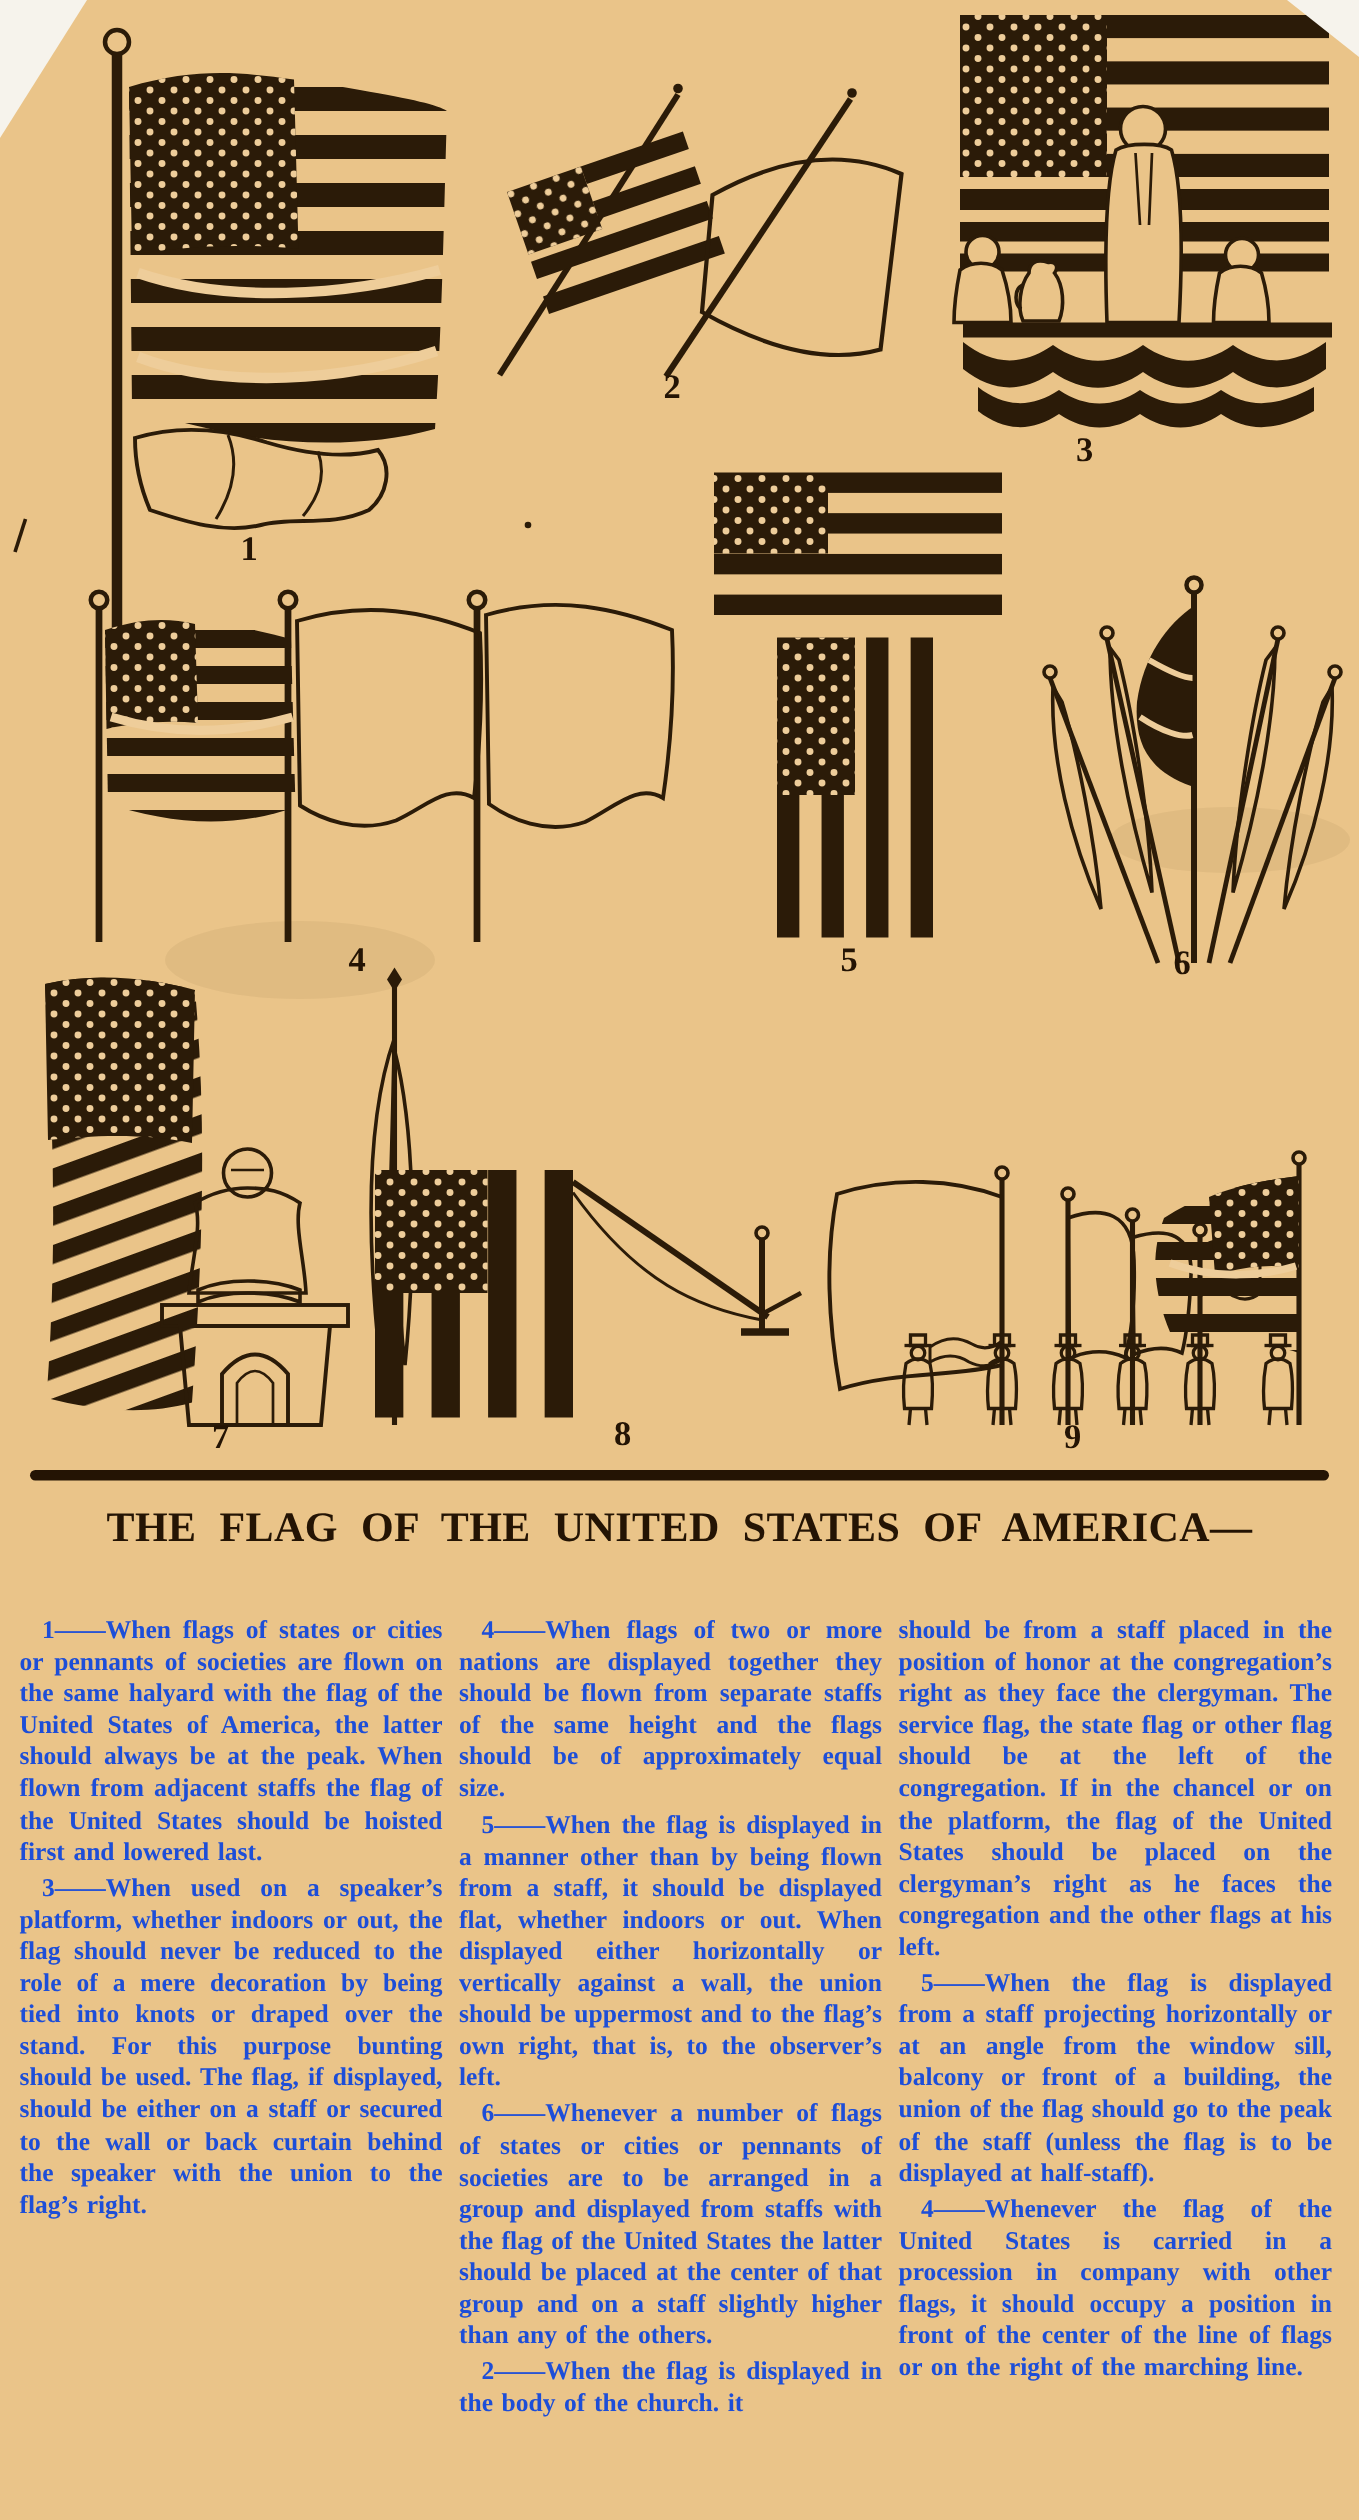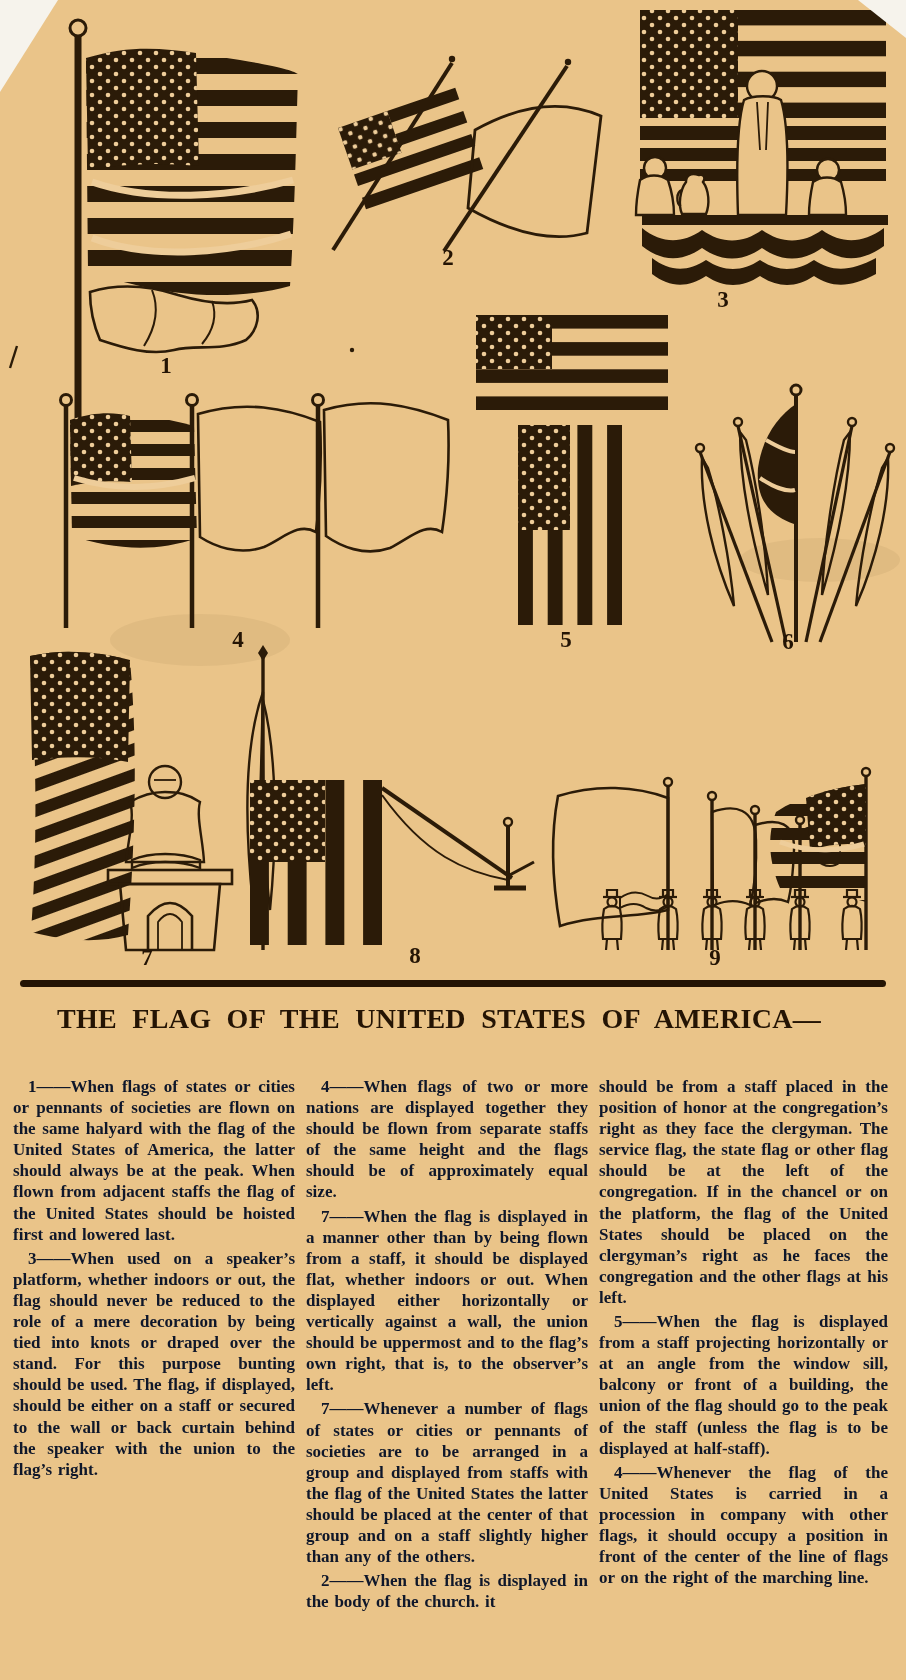--- a/index.html
+++ b/index.html
@@ -16,27 +16,27 @@
   }
   .corner-tl{position:absolute;left:0;top:0;width:58px;height:92px;background:#f6f3ec;
     clip-path:polygon(0 0,100% 0,0 100%);}
   .corner-tr{position:absolute;right:0;top:0;width:48px;height:38px;background:#f6f3ec;
     clip-path:polygon(0 0,100% 0,100% 100%);}
   .fig-svg{position:absolute;left:0;top:0;}
   .fignum{position:absolute;width:32px;text-align:center;
     font:700 23px/24px "Liberation Serif", serif;color:#241404;}
   .rule{position:absolute;left:20px;top:980px;width:866px;height:7px;
     background:#241404;border-radius:4px;}
-  .headline{position:absolute;left:29px;top:1002px;width:820px;text-align:center;
+  .headline{position:absolute;left:43px;top:1002px;width:820px;text-align:center;
     font-weight:700;font-size:28px;line-height:33px;color:#241404;
     letter-spacing:.3px;word-spacing:8px;}
   .cols{position:absolute;left:13px;top:1076px;width:882px;height:604px;
     overflow:hidden;display:flex;}
   .col{width:282px;margin-right:11px;
-    font-weight:700;font-size:17px;line-height:21.1px;color:#0f172a;
+    font-weight:700;font-size:17px;line-height:21.1px;color:#1d4ed8;
     text-align:justify;word-spacing:1.5px;}
   .col:last-child{width:289px;margin-right:0;}
   .col p{margin:0 0 3px 0;text-indent:15px;}
   .col p.noindent{text-indent:0;}
 </style>
 </head>
 <body>
 
 <div class="page">
 
@@ -295,22 +295,22 @@
     <div>THE FLAG OF THE UNITED STATES OF AMERICA—</div>
   </div>
 
   <div class="cols">
     <div class="col">
       <p>1——When flags of states or cities or pennants of societies are flown on the same halyard with the flag of the United States of America, the latter should always be at the peak. When flown from adjacent staffs the flag of the United States should be hoisted first and lowered last.</p>
       <p>3——When used on a speaker’s platform, whether indoors or out, the flag should never be reduced to the role of a mere decoration by being tied into knots or draped over the stand. For this purpose bunting should be used. The flag, if displayed, should be either on a staff or secured to the wall or back curtain behind the speaker with the union to the flag’s right.</p>
     </div>
     <div class="col">
       <p>4——When flags of two or more nations are displayed together they should be flown from separate staffs of the same height and the flags should be of approximately equal size.</p>
-      <p>7——When the flag is displayed in a manner other than by being flown from a staff, it should be displayed flat, whether indoors or out. When displayed either horizontally or vertically against a wall, the union should be uppermost and to the flag’s own right, that is, to the observer’s left.</p>
-      <p>7——Whenever a number of flags of states or cities or pennants of societies are to be arranged in a group and displayed from staffs with the flag of the United States the latter should be placed at the center of that group and on a staff slightly higher than any of the others.</p>
+      <p>5——When the flag is displayed in a manner other than by being flown from a staff, it should be displayed flat, whether indoors or out. When displayed either horizontally or vertically against a wall, the union should be uppermost and to the flag’s own right, that is, to the observer’s left.</p>
+      <p>6——Whenever a number of flags of states or cities or pennants of societies are to be arranged in a group and displayed from staffs with the flag of the United States the latter should be placed at the center of that group and on a staff slightly higher than any of the others.</p>
       <p>2——When the flag is displayed in the body of the church. it</p>
     </div>
     <div class="col">
       <p class="noindent">should be from a staff placed in the position of honor at the congregation’s right as they face the clergyman. The service flag, the state flag or other flag should be at the left of the congregation. If in the chancel or on the platform, the flag of the United States should be placed on the clergyman’s right as he faces the congregation and the other flags at his left.</p>
       <p>5——When the flag is displayed from a staff projecting horizontally or at an angle from the window sill, balcony or front of a building, the union of the flag should go to the peak of the staff (unless the flag is to be displayed at half-staff).</p>
       <p>4——Whenever the flag of the United States is carried in a procession in company with other flags, it should occupy a position in front of the center of the line of flags or on the right of the marching line.</p>
     </div>
   </div>
 
   <div class="corner-tl"></div>

